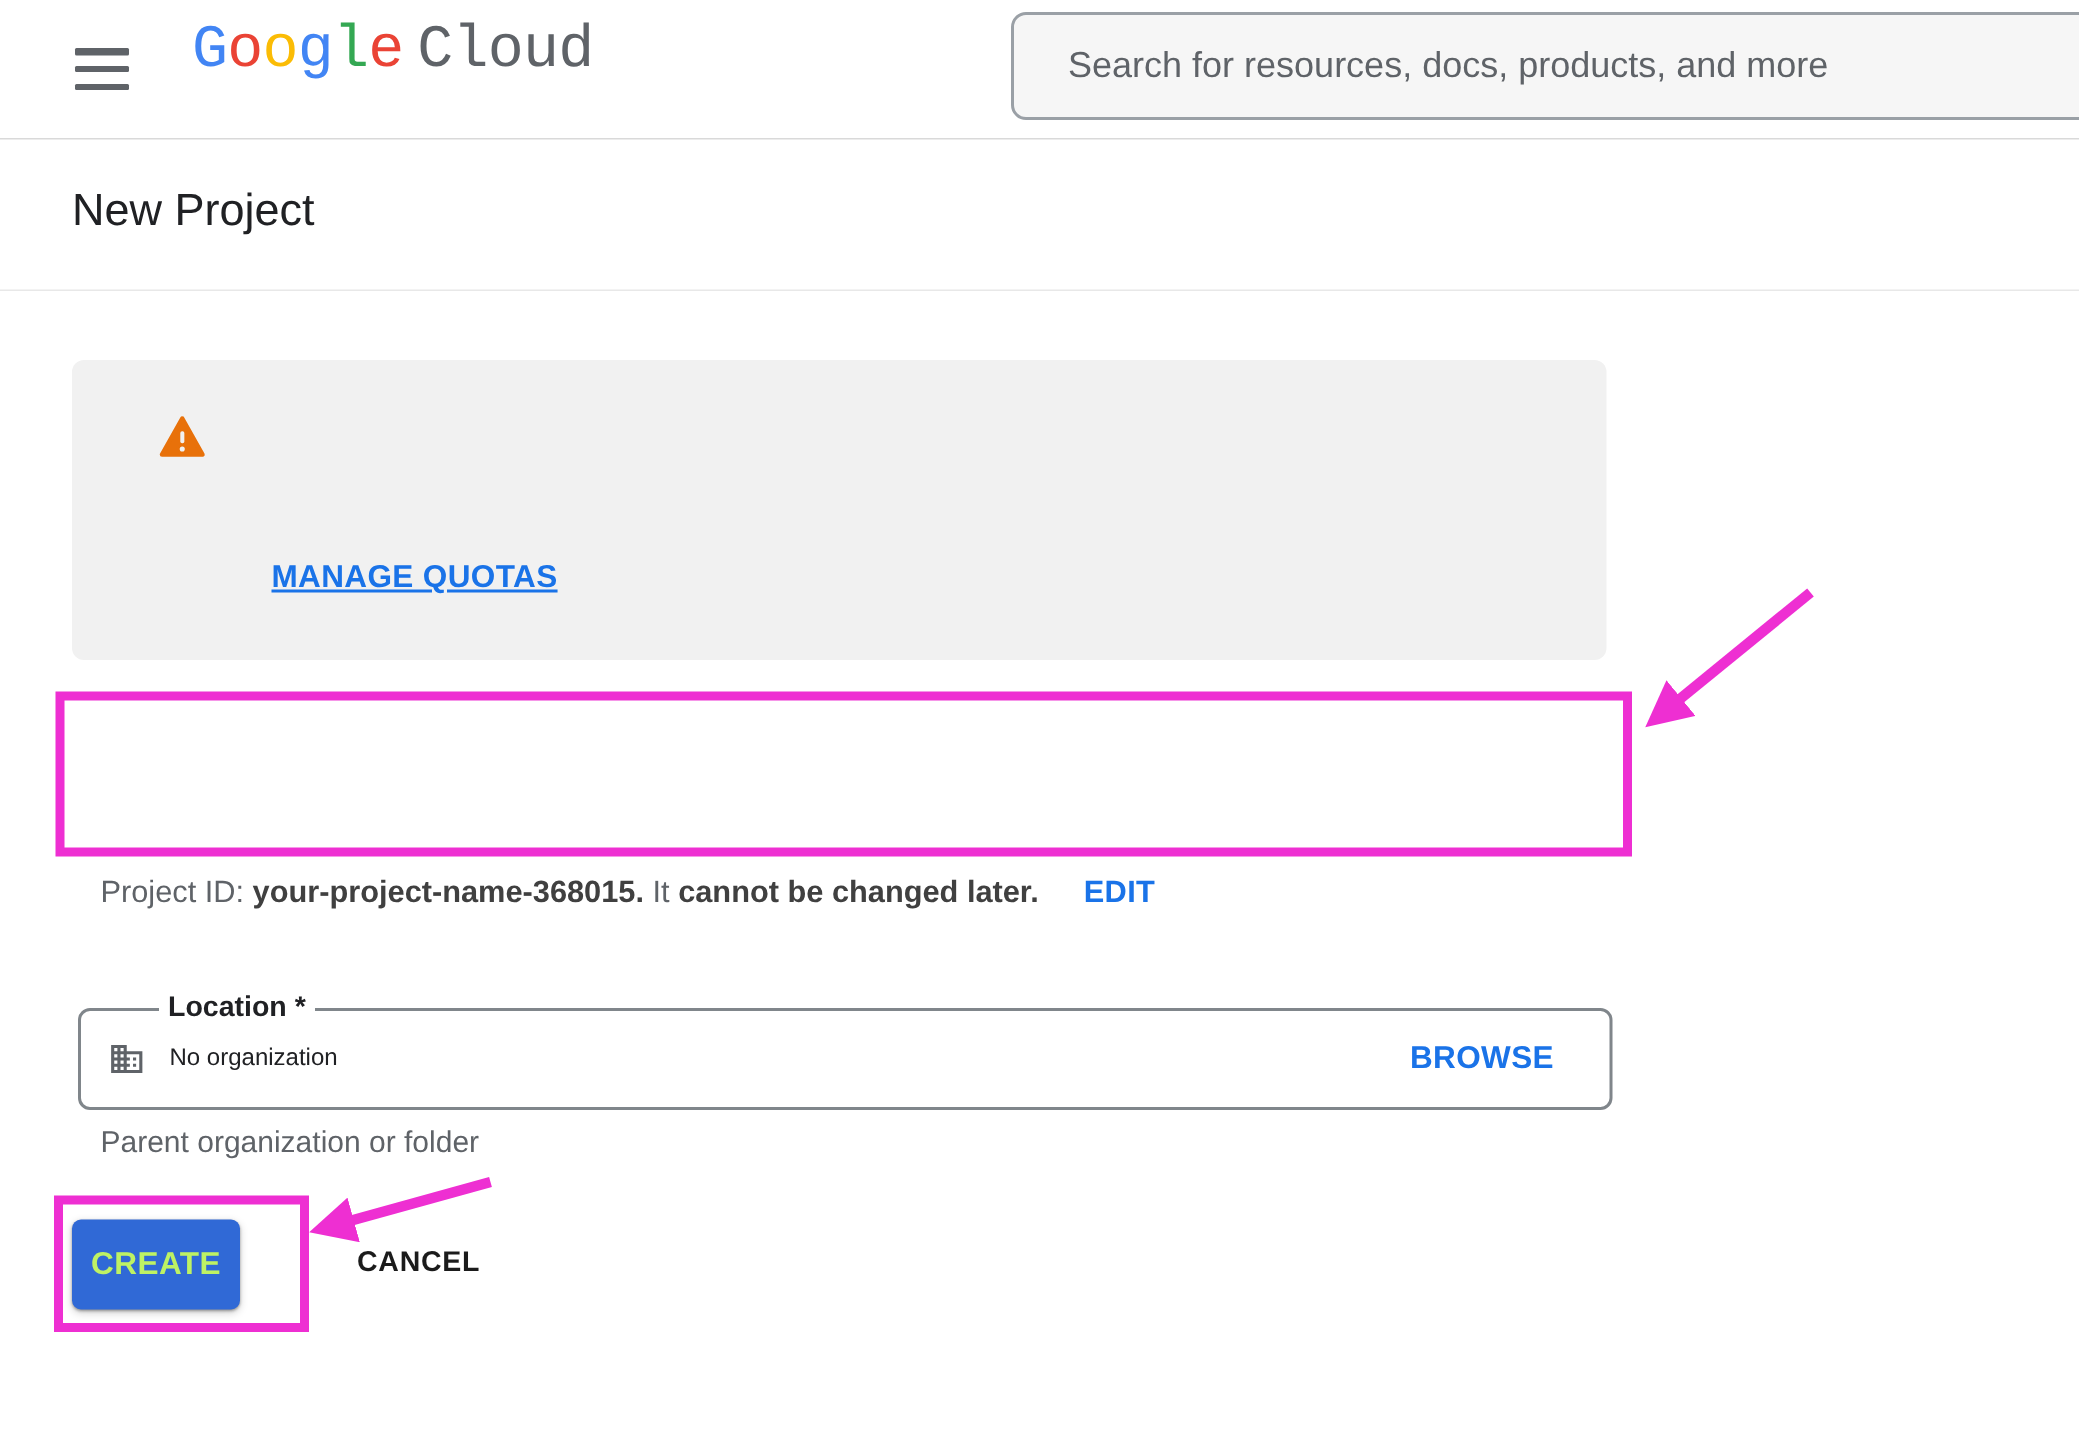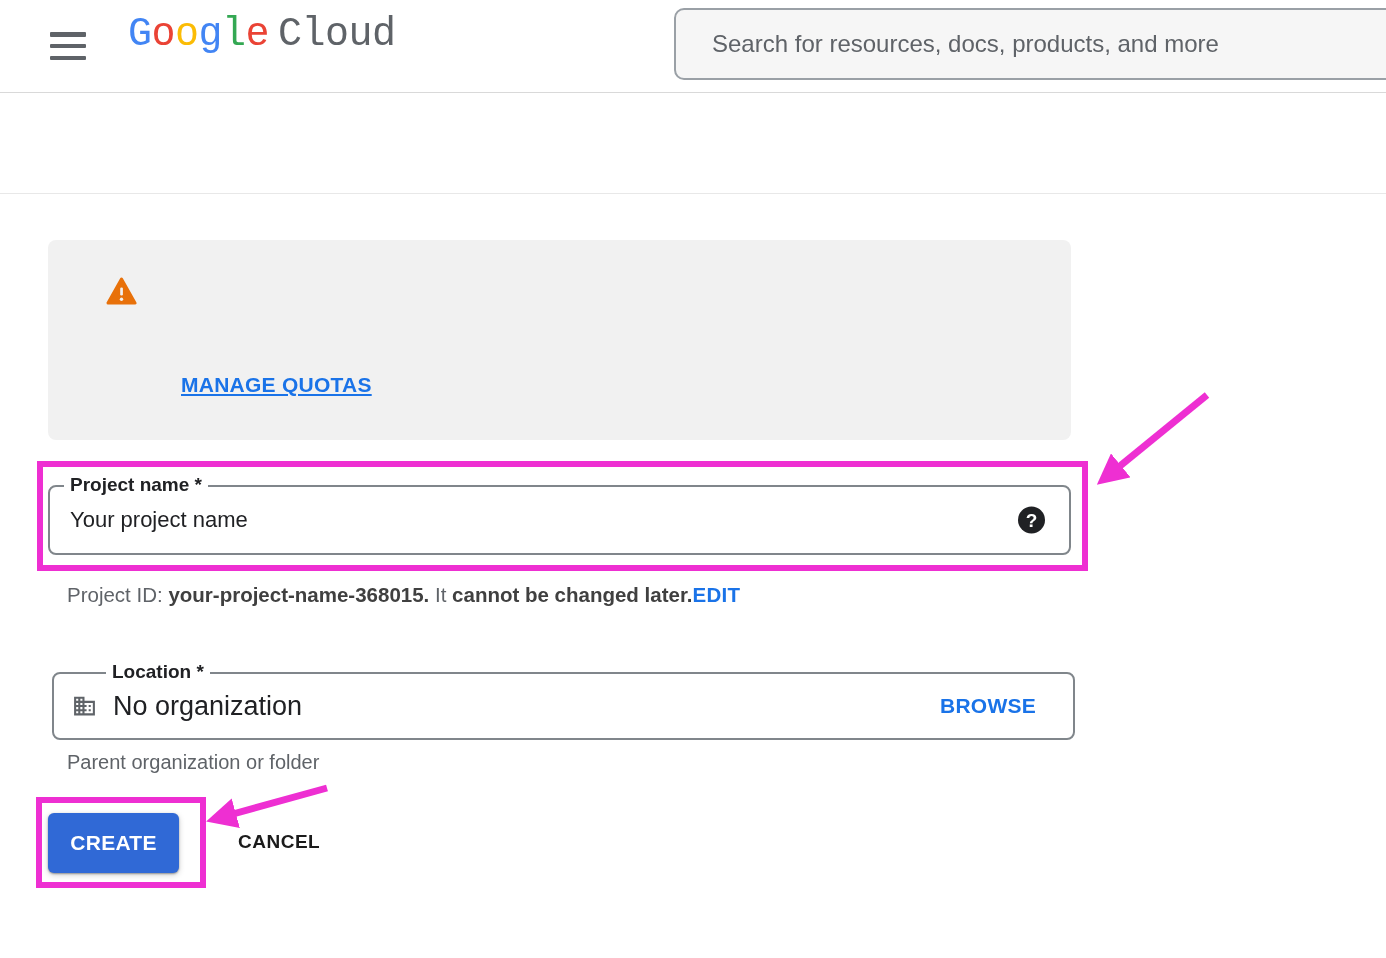--- a/index.html
+++ b/index.html
@@ -57,37 +57,37 @@
     border: none; outline: none; background: transparent; font-size: 22px; color: #202124;
     font-family: inherit; }
   .help-badge { position: absolute; right: 24px; top: 50%; transform: translateY(-50%);
     width: 27px; height: 27px; border-radius: 50%; background: #202124; color: #fff;
     font-weight: 700; font-size: 19px; display: flex; align-items: center;
     justify-content: center; cursor: pointer; }
 
   .project-id-row { position: absolute; left: 67px; top: 583px; font-size: 20.5px;
     color: #5f6368; white-space: pre-wrap; }
   .bold-part { font-weight: 700; color: #404040; }
-  .edit-link { color: #1a73e8; font-weight: 700; letter-spacing: 0.25px;
+  .edit-link { color: #1a73e8; font-weight: 700; margin-left: 30px; letter-spacing: 0.25px;
     cursor: pointer; }
 
   .field-loc { left: 52px; top: 672px; height: 68px; }
   .field-loc .flabel { left: 52px; }
   .field-loc .org-icon { position: absolute; left: 18px; top: 50%; transform: translateY(-50%); }
   .field-loc .loc-value { position: absolute; left: 59px; top: 0; line-height: 64px;
-    font-size: 27px; color: #202124; }
+    font-size: 16px; color: #202124; }
   .browse-link { position: absolute; right: 31px; top: 50%; transform: translateY(-50%);
     color: #1a73e8; font-weight: 700; font-size: 21px; letter-spacing: 0.25px; cursor: pointer;
     background: none; border: none; font-family: inherit; margin-left: 30px; }
 
   .helper-text { position: absolute; left: 67px; top: 751px; font-size: 20px; color: #5f6368; }
 
   
-  .create-btn { position: absolute; left: 48px; top: 813px; width: 131px; height: 60px;
-    background: #3069d6; border: none; border-radius: 6px; color: #ffffff; font-weight: 700;
+  .create-btn { position: absolute; left: 48px; top: 813px; width: 112px; height: 60px;
+    background: #3069d6; border: none; border-radius: 6px; color: #bef264; font-weight: 700;
     font-size: 21px; letter-spacing: 0.3px; font-family: inherit; cursor: pointer;
     box-shadow: 0 1px 2px rgba(0,0,0,0.35), 0 2px 6px rgba(0,0,0,0.18); }
   .cancel-btn { position: absolute; left: 238px; top: 827px; background: none; border: none;
     font-size: 19px; font-weight: 700; color: #1b1b1b; letter-spacing: 0.5px;
     font-family: inherit; cursor: pointer; padding: 4px 0; }
 </style>
 </head>
 <body>
 
 <div class="stage">
@@ -99,41 +99,37 @@
   </div>
 
   <div class="logo"><span class="c-b">G</span><span class="c-r">o</span><span class="c-y">o</span><span class="c-b">g</span><span class="c-g">l</span><span class="c-r">e</span><span class="cloud">Cloud</span></div>
 
   <div class="searchbox">
     <input type="text" placeholder="Search for resources, docs, products, and more" style="">
   </div>
 
   <div class="divider d1"></div>
 
+  <h1 class="page-title" style="margin:0;font-weight:400;">New Project</h1>
 
   <div class="divider d2"></div>
 
   <div class="banner">
     <svg class="warn-icon" width="31" height="30" viewBox="0 0 31 30">
       <path d="M15.5 3 L29 27 L2 27 Z" fill="#e8710a" stroke="#e8710a" stroke-width="3" stroke-linejoin="round"></path>
       <rect x="14.2" y="11.5" width="2.7" height="8" rx="1.2" fill="#f1f1f1"></rect>
       <circle cx="15.5" cy="23.3" r="1.7" fill="#f1f1f1"></circle>
     </svg>
     <div class="manage">
       <span class="link-underline">MANAGE QUOTAS</span>
     </div>
   </div>
 
   <div class="hl-box hl-1"></div>
 
-  <div class="mfield field-name">
-    <span class="flabel">Project name *</span>
-    <input type="text" value="Your project name" style="">
-    <div class="help-badge">?</div>
-  </div>
 
   <div class="project-id-row"><span>Project ID: </span><span class="bold-part">your-project-name-368015.</span><span> It </span><span class="bold-part">cannot be changed later.</span><span class="edit-link">EDIT</span></div>
 
   <div class="mfield field-loc">
     <span class="flabel">Location *</span>
     <svg class="org-icon" width="25" height="25" viewBox="0 0 24 24">
       <path fill="#5f6368" d="M12 7V3H2v18h20V7H12zM6 19H4v-2h2v2zm0-4H4v-2h2v2zm0-4H4V9h2v2zm0-4H4V5h2v2zm4 12H8v-2h2v2zm0-4H8v-2h2v2zm0-4H8V9h2v2zm0-4H8V5h2v2zm10 12h-8v-2h2v-2h-2v-2h2v-2h-2V9h8v10zm-2-8h-2v2h2v-2zm0 4h-2v2h2v-2z"></path>
     </svg>
     <span class="loc-value">No organization</span>
     <button class="browse-link">BROWSE</button>

